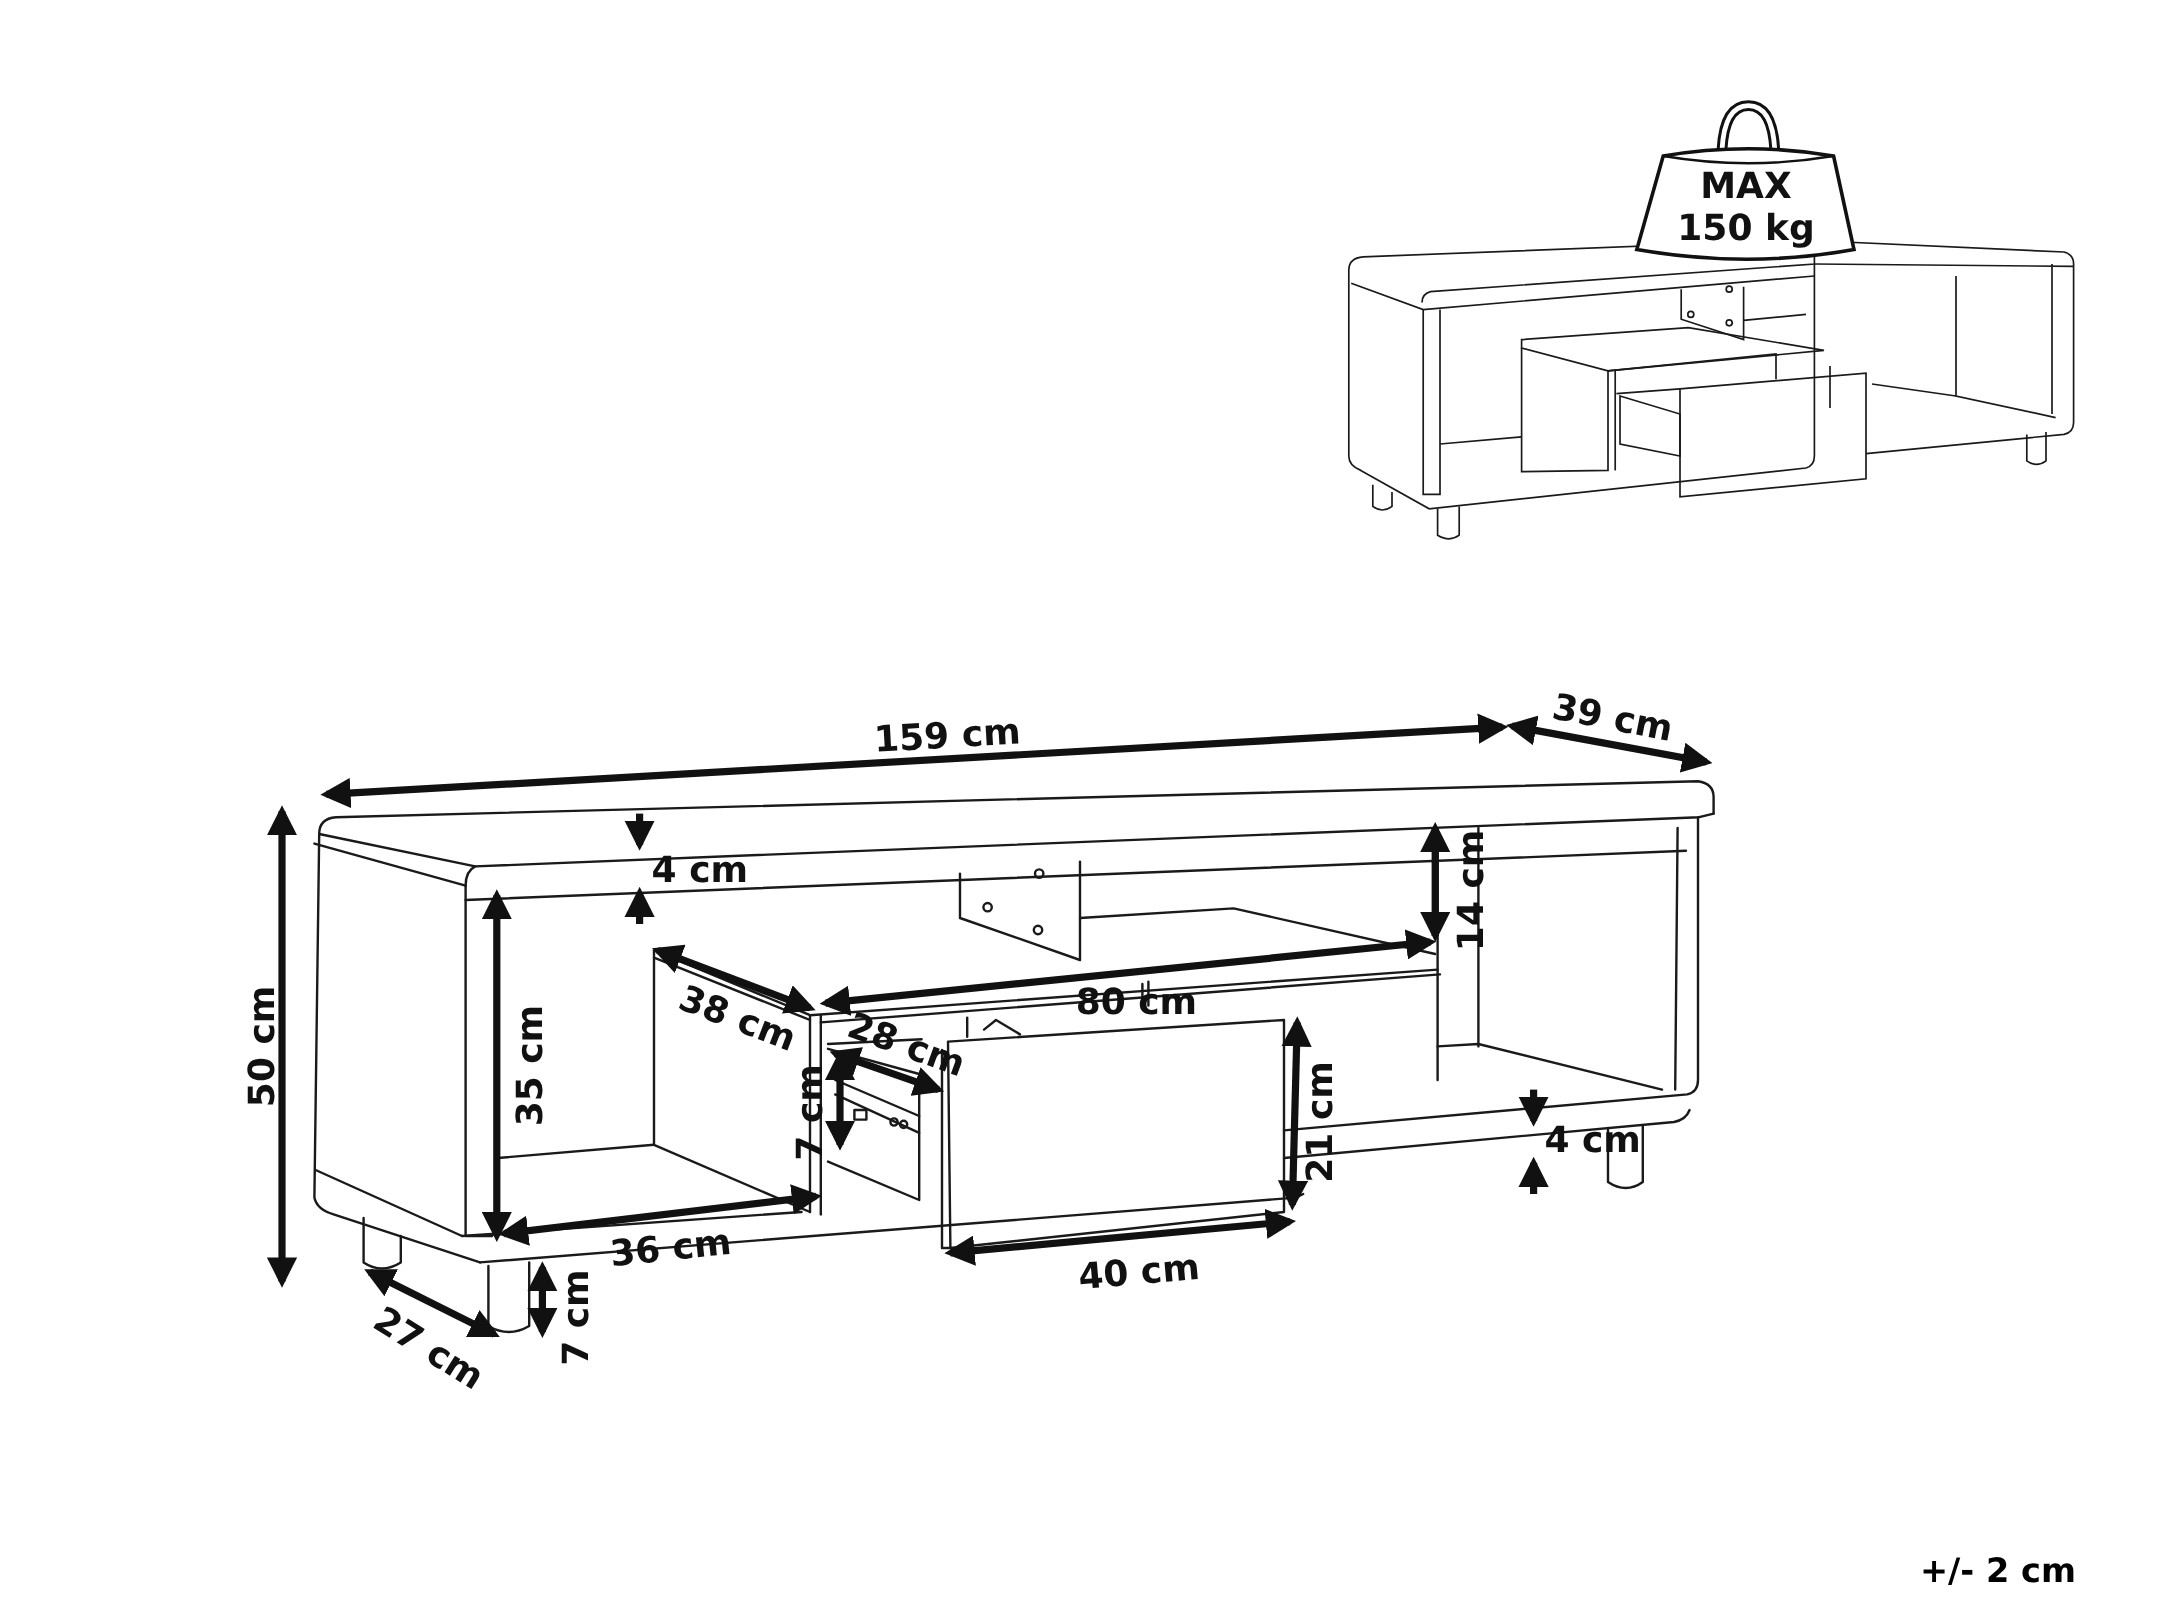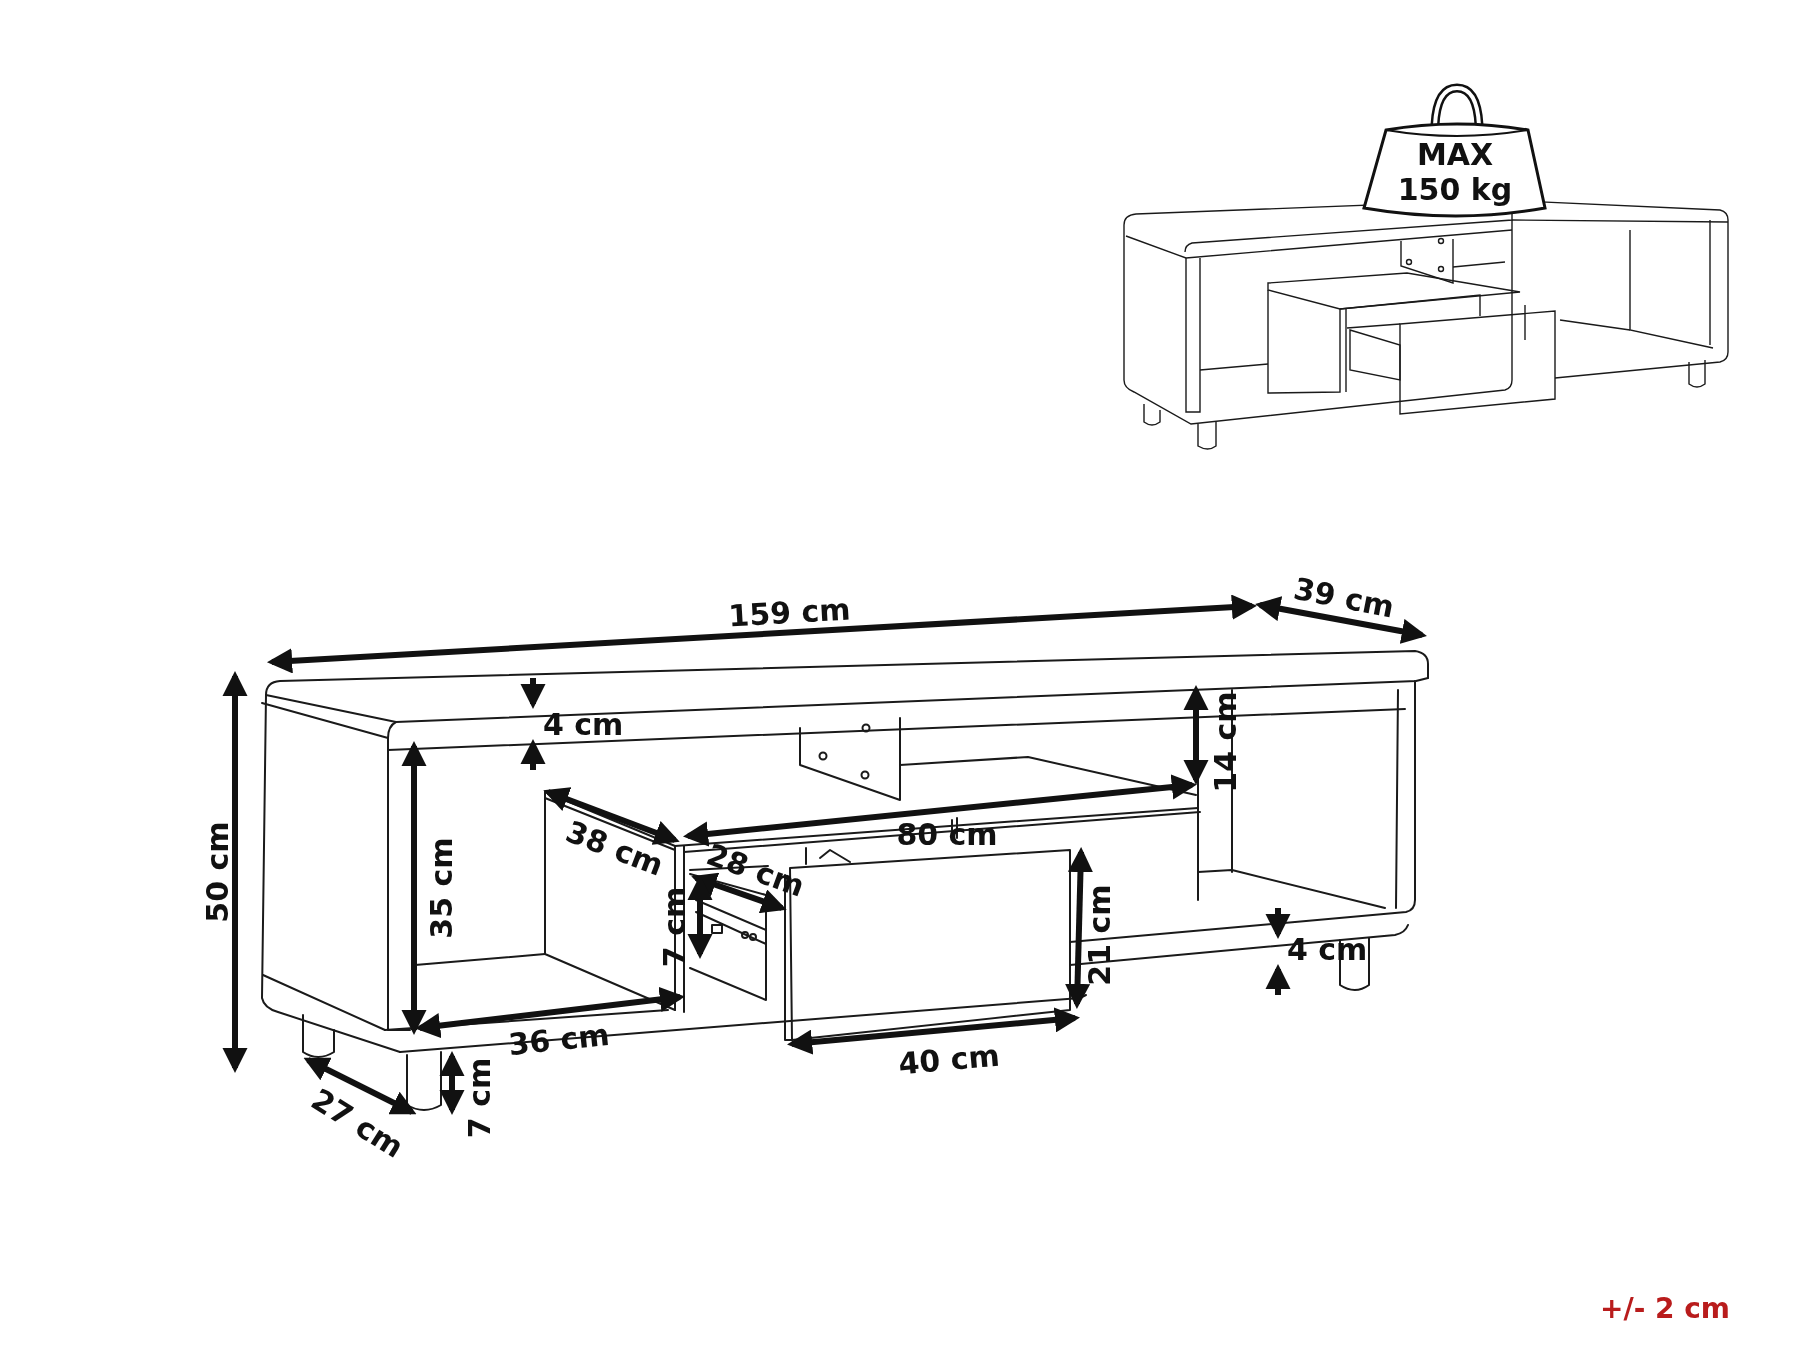--- a/index.html
+++ b/index.html
@@ -2,21 +2,21 @@
 <html><head>
 <meta charset="utf-8">
 <style>
   html, body { margin:0; padding:0; background:#ffffff; }
   body { width:1800px; height:1350px; position:relative; overflow:hidden; font-family:"Liberation Sans", sans-serif; }
   svg { position:absolute; left:0; top:0; }
   .ln { fill:none; stroke:#1a1a1a; stroke-width:2; stroke-linejoin:round; stroke-linecap:round; }
   .ln-thin { fill:none; stroke:#1a1a1a; stroke-width:1.4; }
   .dim { fill:none; stroke:#111; stroke-width:6; stroke-linecap:butt; }
   .lbl { font-family:"DejaVu Sans", sans-serif; font-weight:bold; font-size:30px; fill:#111; }
-  .tol { position:absolute; right:70px; top:1292px; font-family:"DejaVu Sans", sans-serif; font-weight:bold; font-size:28px; color:#b91c1c; }
+  .tol { position:absolute; right:70px; top:1292px; font-family:"DejaVu Sans", sans-serif; font-weight:bold; font-size:28px; color:#000000; }
 </style>
 </head>
 <body>
 
 <svg width="1800" height="1350" viewBox="0 0 1800 1350">
   <defs>
     <marker id="ah" viewBox="0 0 10 10" refX="8" refY="5" markerWidth="4.2" markerHeight="4.2" orient="auto-start-reverse">
       <path d="M0,0 L10,5 L0,10 z" fill="#111"></path>
     </marker>
   </defs>

